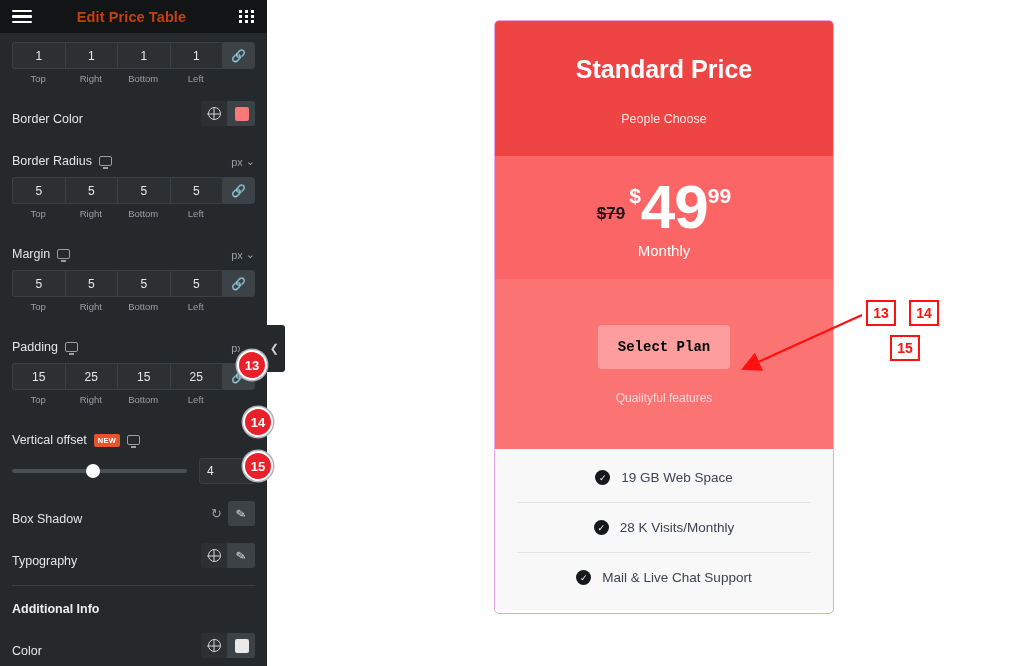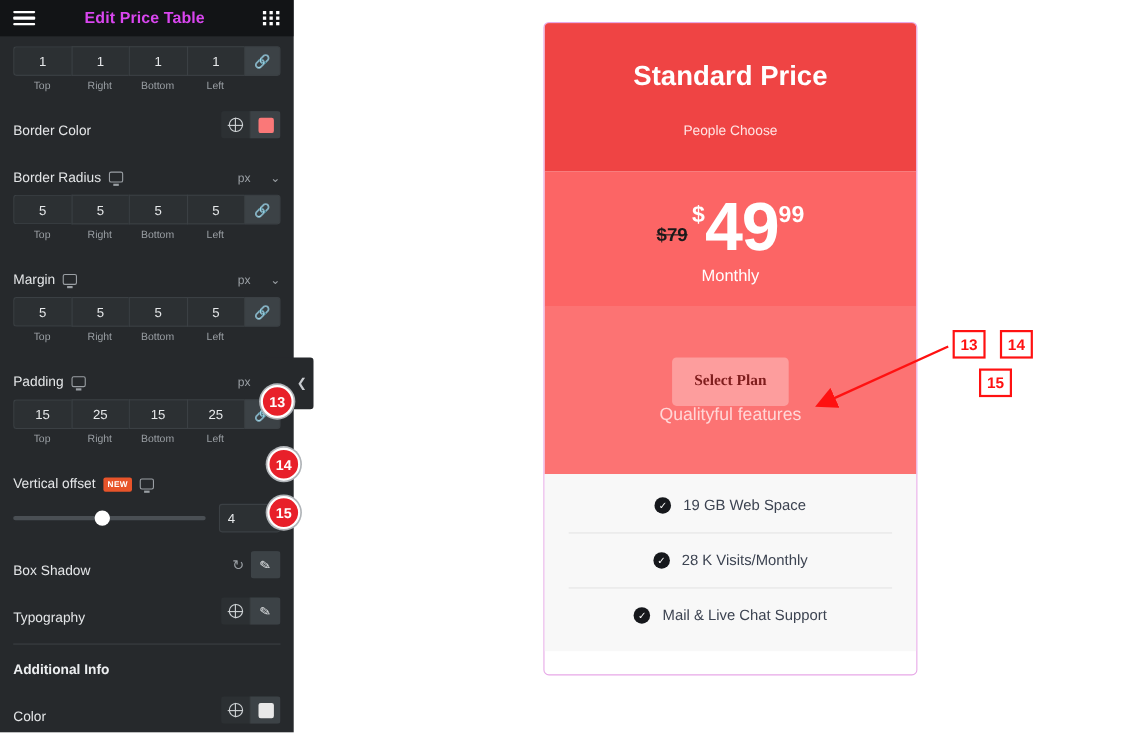--- a/index.html
+++ b/index.html
@@ -19,21 +19,21 @@
     overflow: hidden;
   }
   #panel-header {
     height: 33px; background: #121416;
     display: flex; align-items: center; justify-content: space-between;
     padding: 0 12px;
   }
   .hamburger { width: 20px; display: flex; flex-direction: column; gap: 3px; cursor: pointer; }
   .hamburger i { display: block; height: 2.5px; background: #ffffff; border-radius: 1px; }
   #panel-title {
-    color: #d946ef; font-size: 14.5px; font-weight: bold;
+    color: #c2410c; font-size: 14.5px; font-weight: bold;
     letter-spacing: .1px; flex: 1; text-align: center; margin-left: -8px;
   }
   .grid-icon { width: 16px; display: grid; grid-template-columns: repeat(3,1fr); gap: 2px; cursor: pointer; }
   .grid-icon i { width: 3px; height: 3px; background: #ffffff; display: block; }
 
   .panel-body { padding: 0 12px; }
 
   
   .dim-row { display: flex; margin-top: 9px; }
   .dim-cell { flex: 1; display: flex; flex-direction: column; align-items: center; }
@@ -52,21 +52,21 @@
     display: flex; align-items: center; justify-content: center;
     color: #d8dadd; font-size: 12px; cursor: pointer;
   }
 
   
   .ctrl-row {
     display: flex; align-items: flex-end; justify-content: space-between;
     min-height: 30px; margin-top: 12px;
   }
   .ctrl-label { color: #e3e5e7; font-size: 12.5px; display: flex; align-items: center; gap: 7px; }
-  .unit-sel { color: #9a9fa4; font-size: 11px; display: flex; align-items: center; gap: 18px; cursor: pointer; }
+  .unit-sel { color: #9a9fa4; font-size: 11px; display: flex; align-items: center; gap: 3px; cursor: pointer; }
 
   .mon-icon { display:inline-block; width: 13px; height: 10px; border: 1.4px solid #9a9fa4;
     border-radius: 2px; position: relative; }
   .mon-icon::after { content:""; position:absolute; left: 3px; bottom: -4px; width: 5px; height: 2px; background: #9a9fa4; }
 
   .badge-new {
     background: #e8542a; color: #fff; font-size: 7.5px; font-weight: bold;
     padding: 2px 4px; border-radius: 2px; letter-spacing: .3px;
   }
 
@@ -143,25 +143,25 @@
     align-self: center; margin-right: 4px; margin-top: 14px;
   }
   .cur { color: #ffffff; font-size: 21px; font-weight: bold; margin-top: 6px; }
   .amount { color: #ffffff; font-size: 62px; font-weight: bold; line-height: .92; letter-spacing: -1px; }
   .cents { color: #ffffff; font-size: 21px; font-weight: bold; margin-top: 6px; }
   .period { color: #ffffff; font-size: 15px; margin-top: 7px; }
 
   .card-cta { background: #fc7373; padding: 46px 0 44px; text-align: center; }
   .btn-plan {
     display: inline-block; background: rgba(255,255,255,.30);
-    color: #7f1d1d; font-size: 14px; font-weight: bold;
+    color: #000000; font-size: 14px; font-weight: bold;
     padding: 14px 20px; border-radius: 4px; border: none; cursor: pointer;
-    font-family: Liberation Serif, serif;
-  }
-  .cta-note { color: #ffd7d7; font-size: 16px; }
+    font-family: Liberation Mono, monospace;
+  }
+  .cta-note { color: #ffd7d7; font-size: 12px; margin-top: 22px; }
 
   .card-features { background: #f8f8f8; padding: 4px 22px 8px; }
   .feat {
     display: flex; align-items: center; justify-content: center; gap: 11px;
     padding: 17px 0; border-bottom: 1px solid #e4e4e4;
     color: #3c4351; font-size: 13.5px;
   }
   .feat:last-child { border-bottom: none; }
   .check {
     width: 15px; height: 15px; border-radius: 50%; background: #16181c;

